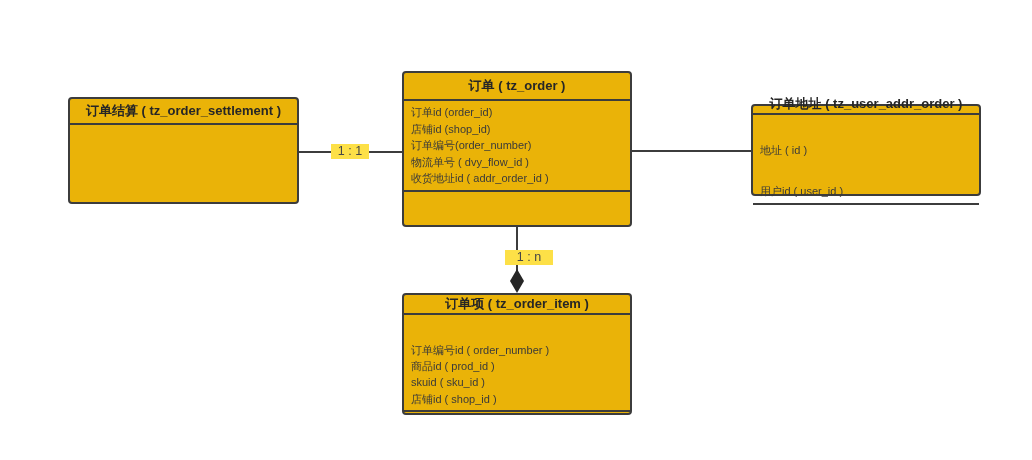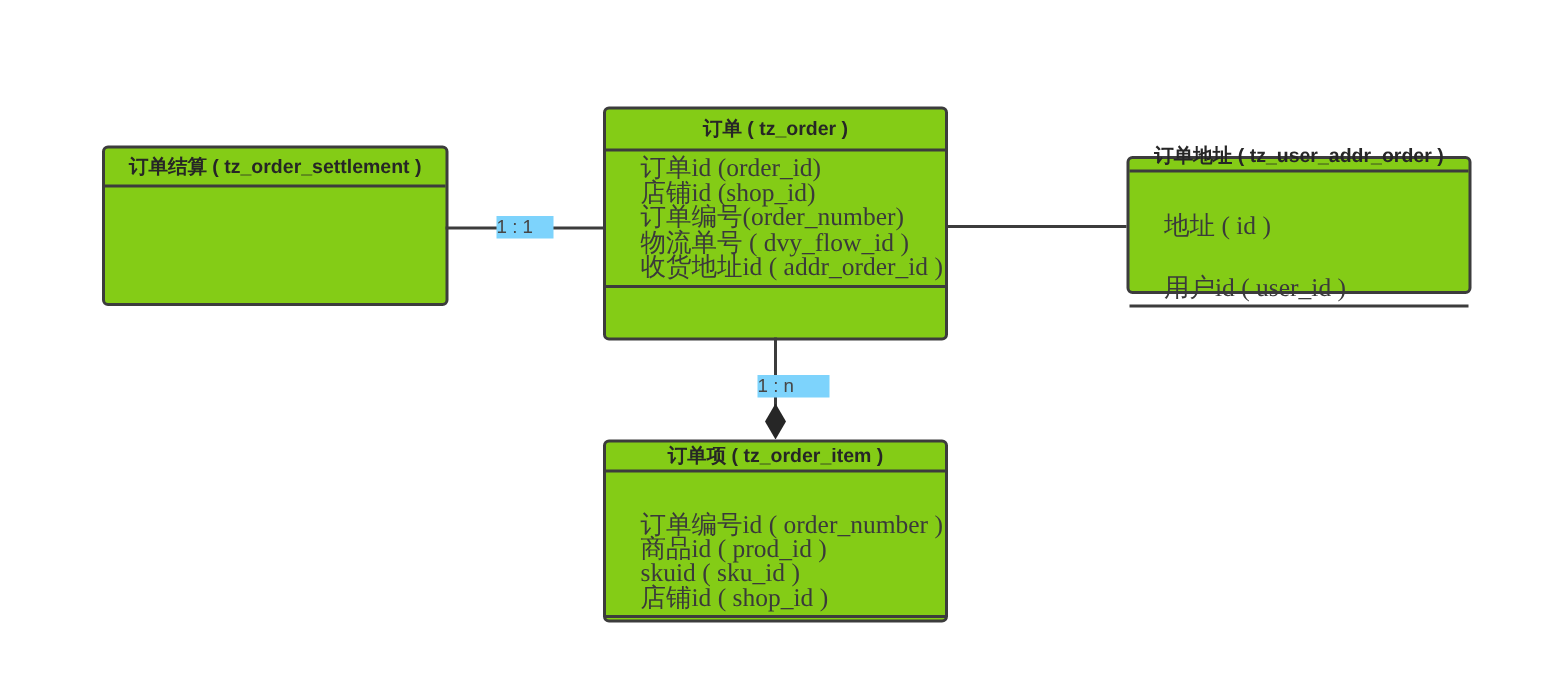--- a/index.html
+++ b/index.html
@@ -13,42 +13,41 @@
     height: 460px;
     background: #ffffff;
     font-family: "Liberation Sans", "DejaVu Sans", sans-serif;
     color: #333333;
     overflow: hidden;
   }
   
   .entity {
     position: absolute;
     box-sizing: border-box;
-    background: #84cc16;
+    background: #eab308;
     border: 2px solid #3c3c3c;
     border-radius: 4px;
     display: flex;
     flex-direction: column;
   }
   .entity-header {
     border-bottom: 2px solid #3c3c3c;
     font-weight: bold;
     font-size: 13px;
     color: #262626;
     display: flex;
     align-items: center;
     justify-content: center;
     white-space: nowrap;
   }
   .entity-fields {
     border-bottom: 2px solid #3c3c3c;
-    padding: 3px 6px 3px 23px;
-    font-size: 17px;
+    padding: 3px 6px 3px 7px;
+    font-size: 11px;
     color: #3a3a3a;
-    font-family: Liberation Serif, serif;
   }
   .entity-field { white-space: nowrap; }
   .entity-footer { flex: 1; }
 
   
   .e-settlement { left: 68px;  top: 97px;  width: 231px; height: 107px; }
   .e-settlement .entity-header { height: 24px; }
   .e-settlement .entity-field  { line-height: 17.4px; }
 
   .e-order { left: 402px; top: 71px;  width: 230px; height: 156px; }
@@ -75,21 +74,22 @@
     background: #3c3c3c;
   }
   .conn-settlement-order { left: 297px; top: 151px; width: 105px; }
   .conn-order-addr       { left: 630px; top: 150px; width: 121px; }
   .conn-order-item       { left: 516px; top: 225px; height: 66px; }
 
   .card-label {
     position: absolute;
     font-size: 12.5px;
     color: #474747;
-    background: #7dd3fc;
+    background: #fde047;
+    text-align: center;
     line-height: 15px;
     white-space: nowrap;
   }
   .label-one-one { left: 331px; top: 144px; width: 38px; }
   .label-one-n   { left: 505px; top: 250px; width: 48px; }
 
   .diamond {
     position: absolute;
     left: 510px;
     top: 269px;

